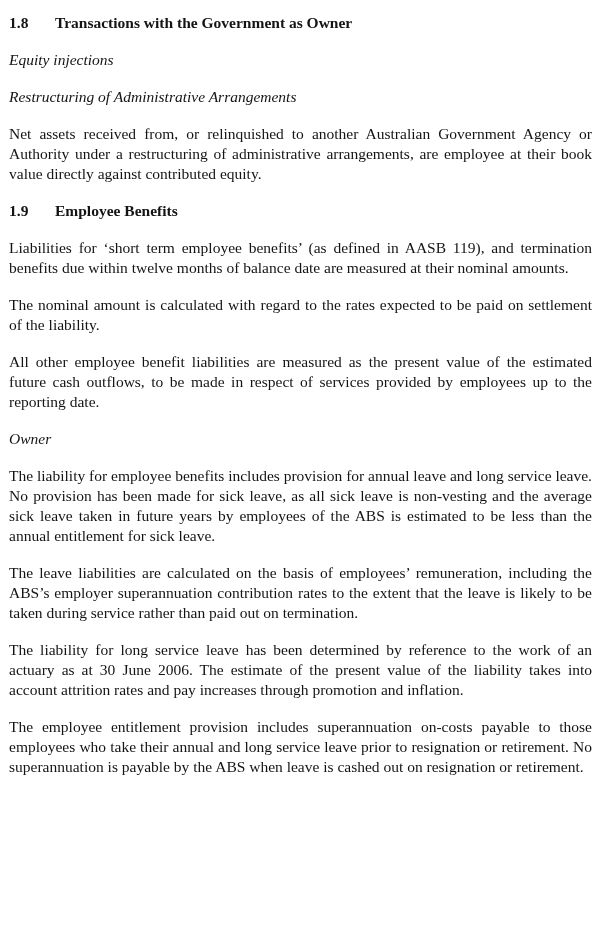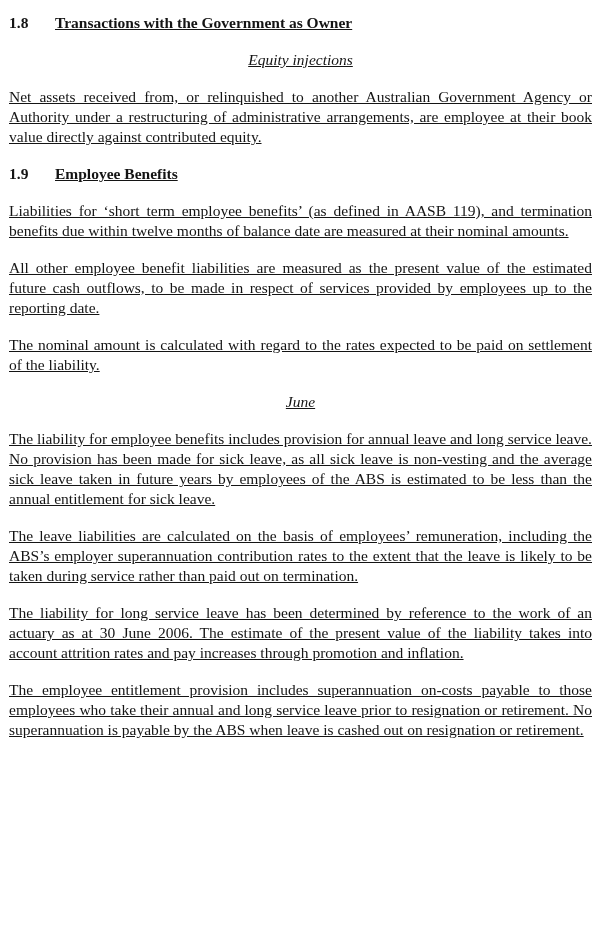--- a/index.html
+++ b/index.html
@@ -17,65 +17,65 @@
   .page {
     box-sizing: border-box;
     width: 600px;
     height: 949px;
     padding: 13px 8px 0 9px;
     font-size: 15.5px;
     line-height: 20px;
   }
   .block {
     margin: 0 0 17px 0;
-    text-decoration: underline;
   }
   .heading {
     font-weight: bold;
     text-align: left;
   }
   .heading .num {
     display: inline-block;
     width: 46px;
   }
   .subheading {
     font-style: italic;
-    text-align: center;
+    text-align: left;
   }
   .para {
     text-align: justify;
   }
 </style>
 </head>
 <body>
 
 <div class="page">
 
   <div class="block heading">
     <span class="num">1.8</span><span>Transactions with the Government as Owner</span>
   </div>
 
   <div class="block subheading">Equity injections</div>
 
 
+  <div class="block subheading">Restructuring of Administrative Arrangements</div>
 
   <div class="block para">Net assets received from, or relinquished to another Australian Government Agency or Authority under a restructuring of administrative arrangements, are employee at their book value directly against contributed equity.</div>
 
   <div class="block heading">
     <span class="num">1.9</span><span>Employee Benefits</span>
   </div>
 
 
   <div class="block para">Liabilities for ‘short term employee benefits’ (as defined in AASB 119), and termination benefits due within twelve months of balance date are measured at their nominal amounts.</div>
 
+  <div class="block para">The nominal amount is calculated with regard to the rates expected to be paid on settlement of the liability.</div>
+
   <div class="block para">All other employee benefit liabilities are measured as the present value of the estimated future cash outflows, to be made in respect of services provided by employees up to the reporting date.</div>
 
-  <div class="block para">The nominal amount is calculated with regard to the rates expected to be paid on settlement of the liability.</div>
-
-  <div class="block subheading">June</div>
+  <div class="block subheading">Owner</div>
 
   <div class="block para">The liability for employee benefits includes provision for annual leave and long service leave.  No provision has been made for sick leave, as all sick leave is non-vesting and the average sick leave taken in future years by employees of the ABS is estimated to be less than the annual entitlement for sick leave.</div>
 
   <div class="block para">The leave liabilities are calculated on the basis of employees’ remuneration, including the ABS’s employer superannuation contribution rates to the extent that the leave is likely to be taken during service rather than paid out on termination.</div>
 
   <div class="block para">The liability for long service leave has been determined by reference to the work of an actuary as at 30 June 2006.  The estimate of the present value of the liability takes into account attrition rates and pay increases through promotion and inflation.</div>
 
   <div class="block para">The employee entitlement provision includes superannuation on-costs payable to those employees who take their annual and long service leave prior to resignation or retirement.  No superannuation is payable by the ABS when leave is cashed out on resignation or retirement.</div>
 
 </div>

